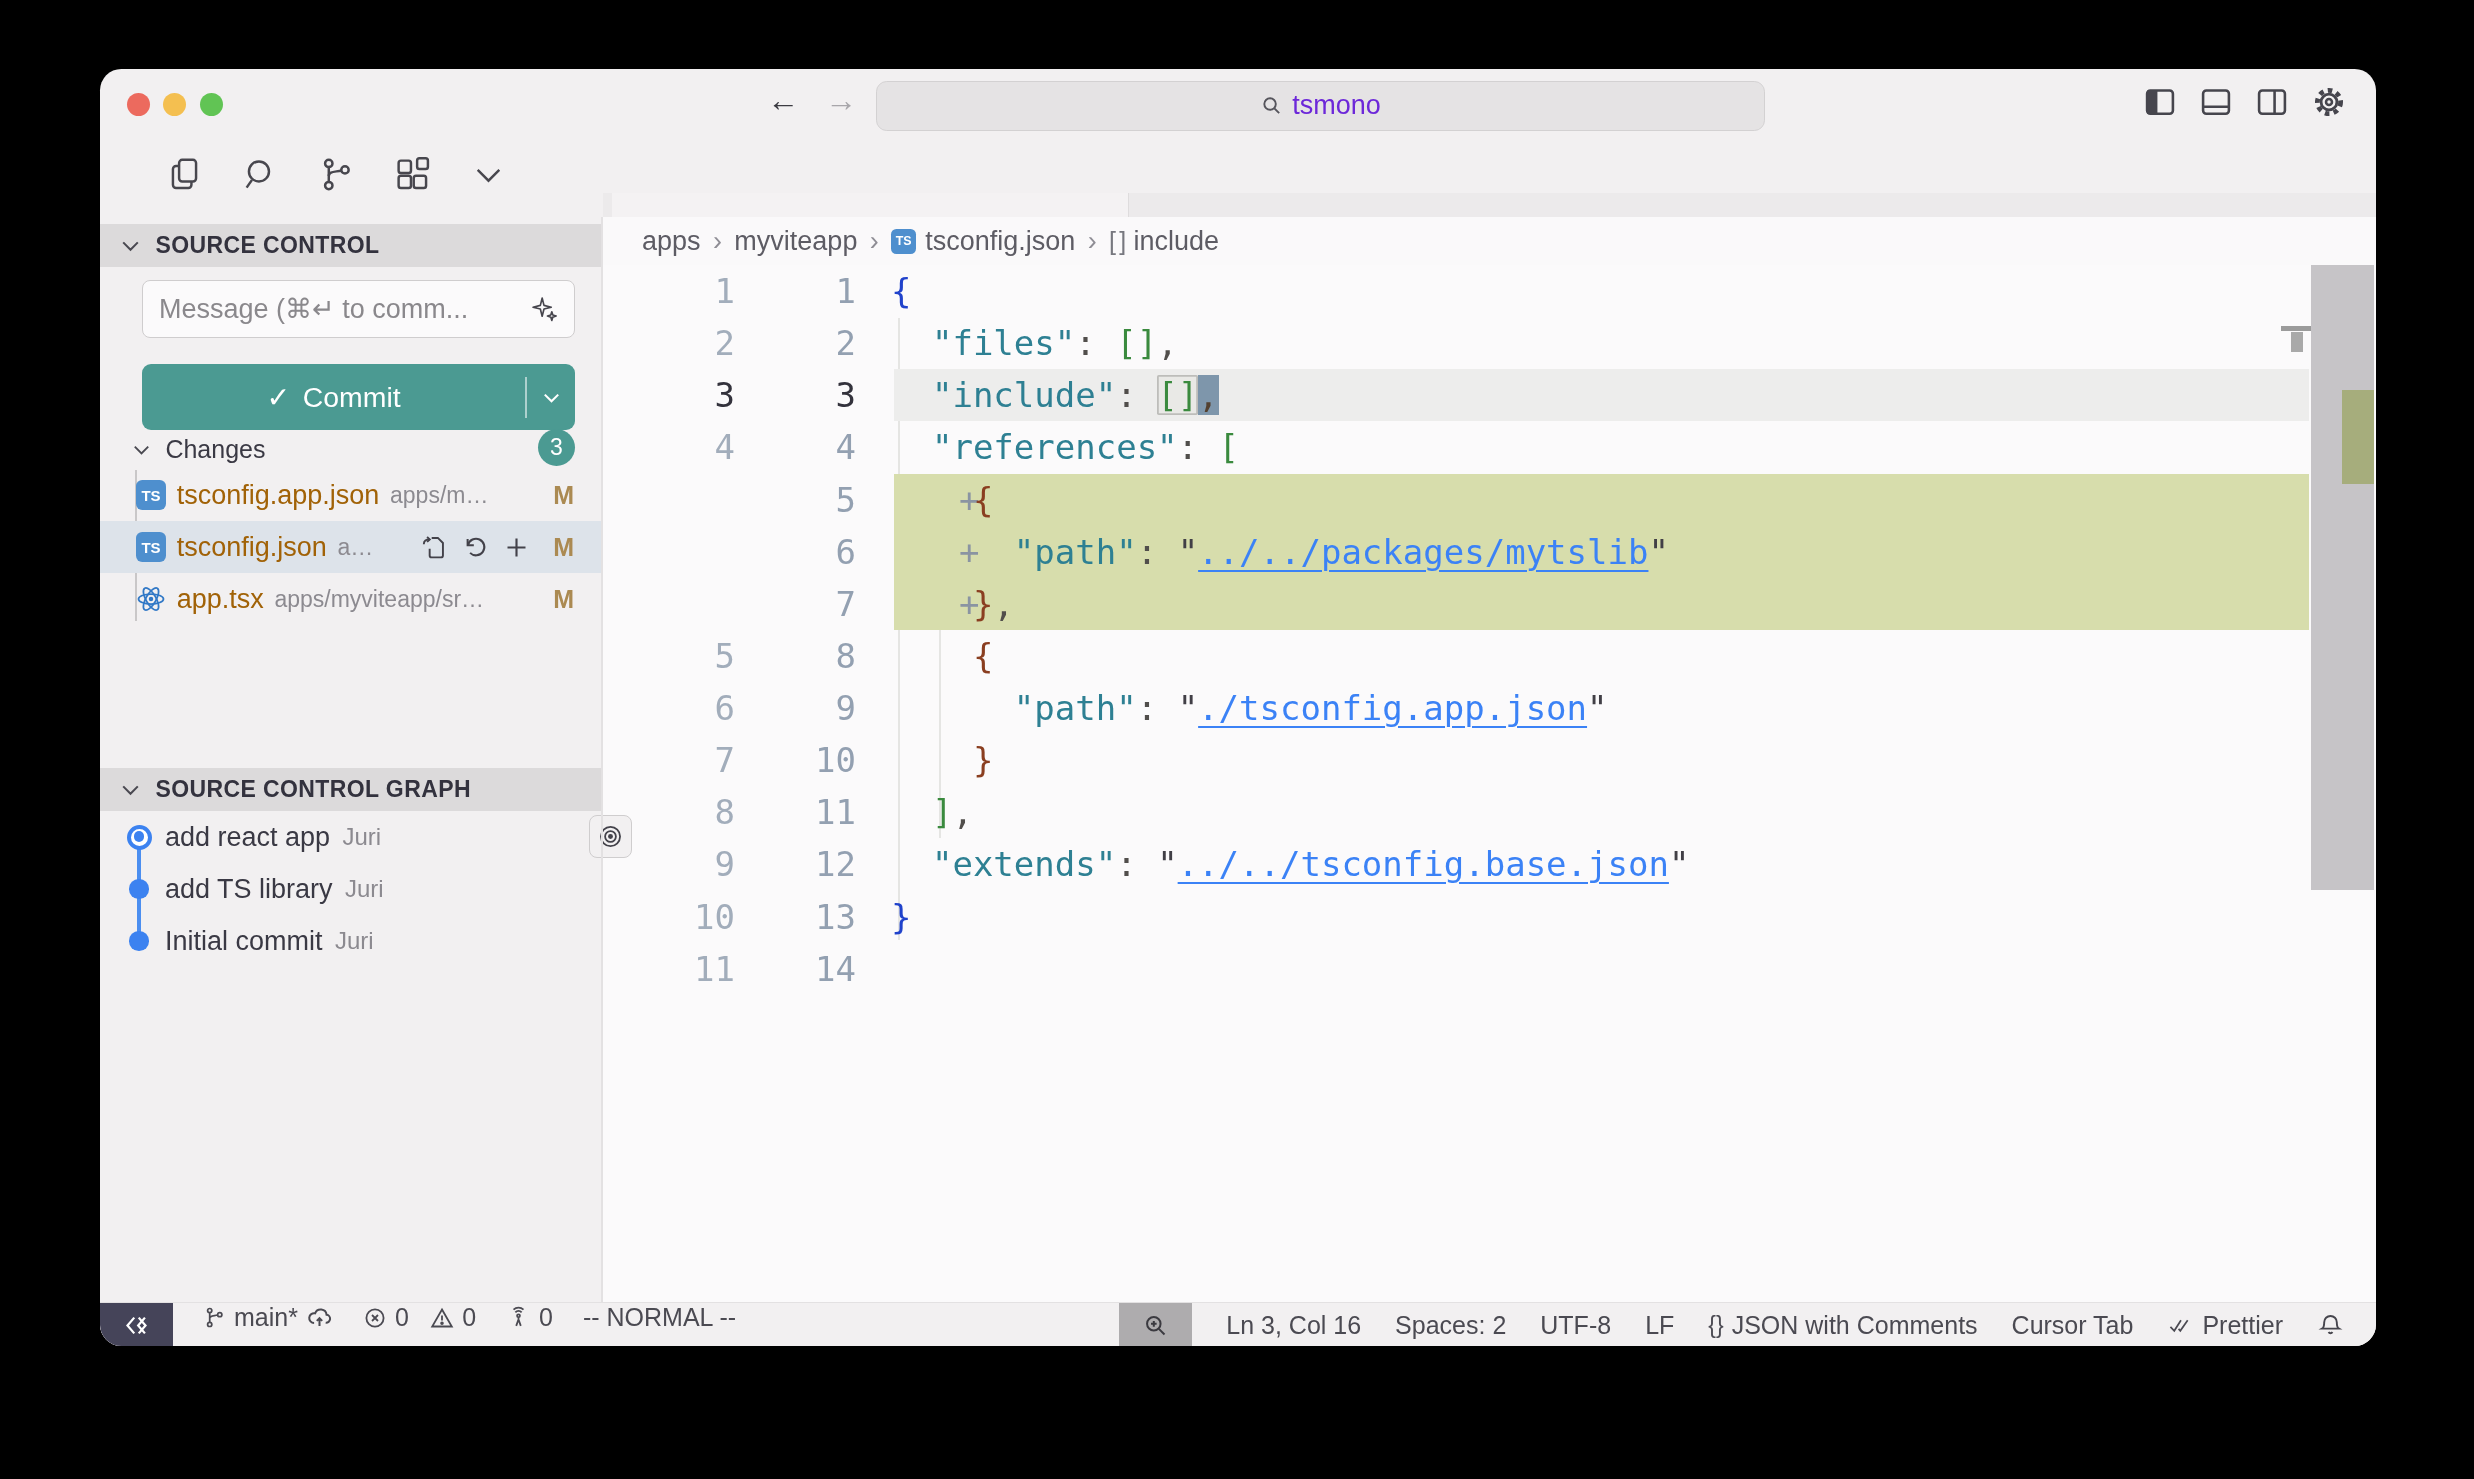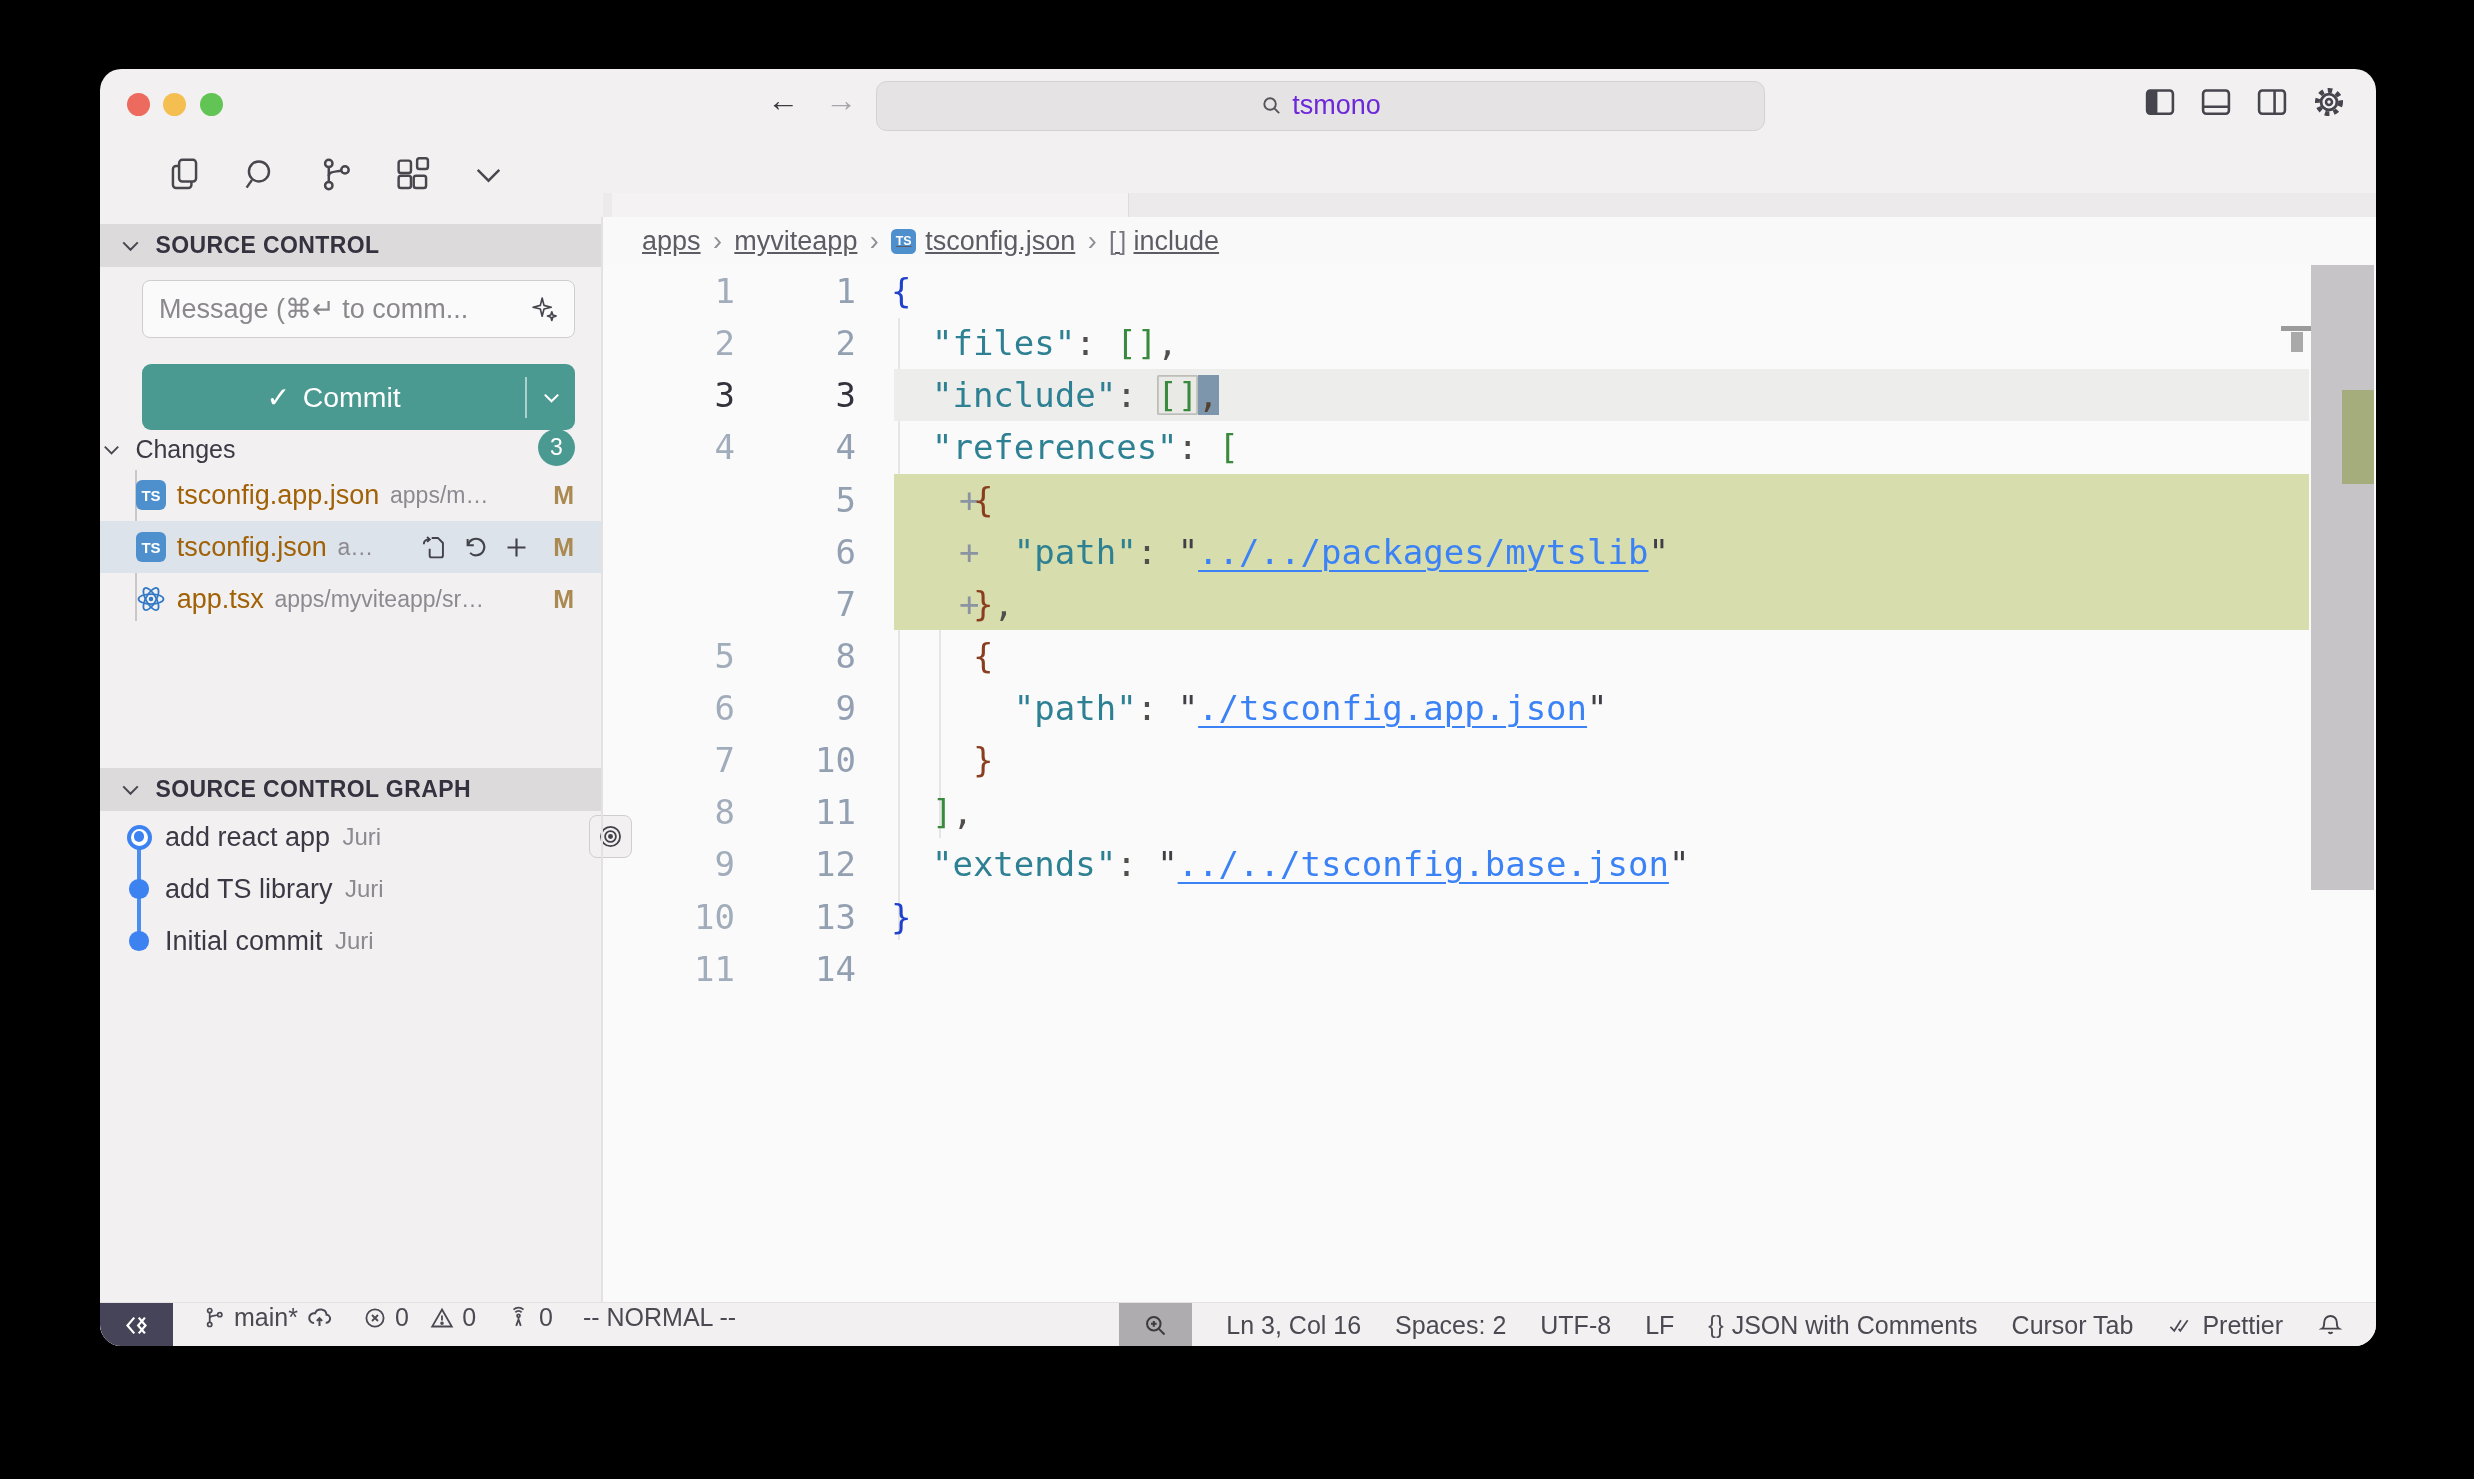--- a/index.html
+++ b/index.html
@@ -34,21 +34,21 @@
   .ed-actions{position:absolute;right:36px;top:0;height:85px;display:flex;align-items:center;gap:25px;color:#413f48;}
 
   .ts-icon{width:30px;height:30px;border-radius:6.2px;background:#4e8fce;color:#fff;font-weight:bold;
            font-size:15px;display:flex;align-items:center;justify-content:center;flex:0 0 auto;}
   .ts-icon.small{width:25px;height:25px;font-size:12.4px;border-radius:5.3px;}
 
   
   .breadcrumbs{position:absolute;left:503px;top:148px;right:0;height:48px;background:#faf9fa;
                display:flex;align-items:center;gap:12.4px;padding-left:39px;font-size:27px;color:#5d5c64;}
   .breadcrumbs .sep{color:#8f8e95;font-size:27px;}
-  .crumb{display:flex;align-items:center;gap:9px;text-decoration:underline;}
+  .crumb{display:flex;align-items:center;gap:9px;}
   .array-glyph{color:#77787f;font-size:25px;letter-spacing:-1.8px;}
 
   
   .editor{position:absolute;left:503px;top:196px;right:0;bottom:44px;background:#fbfafb;overflow:hidden;}
   .guide{position:absolute;width:1.8px;background:#e5e5e3;}
   .code-row{position:absolute;left:9px;width:1764px;height:52px;
             font-family:"DejaVu Sans Mono",monospace;font-size:34px;line-height:52px;}
   .code-row .band{position:absolute;left:282px;right:67px;top:0;bottom:0;}
   .code-row.current .band{background:#ededec;}
   .code-row.added .band{background:#d7ddac;}
@@ -79,21 +79,21 @@
   .chev{color:#4a4951;}
   .msgbox{position:absolute;left:42px;top:63px;width:433px;height:58px;background:#fbfafb;border:1.8px solid #cfcdce;
           border-radius:8px;box-sizing:border-box;display:flex;align-items:center;padding:0 16px;}
   .msgbox .ph{font-size:27px;color:#8a888c;flex:1;white-space:nowrap;overflow:hidden;}
   .commit-btn{position:absolute;left:42px;top:147px;width:433px;height:66px;background:#4b9a92;border-radius:9px;
               display:flex;align-items:center;color:#fff;font-size:28.4px;}
   .commit-main{flex:1;display:flex;align-items:center;justify-content:center;gap:12.4px;}
   .commit-split{width:1.8px;height:41px;background:rgba(255,255,255,.55);}
   .commit-drop{width:48px;display:flex;align-items:center;justify-content:center;}
   .changes-hdr{position:absolute;left:0;top:212px;width:501px;height:40px;display:flex;align-items:center;gap:12.4px;
-               box-sizing:border-box;font-size:25px;color:#3a3944;}
+               padding-left:30px;box-sizing:border-box;font-size:25px;color:#3a3944;}
   .count-badge{position:absolute;right:26px;top:0px;width:37px;height:37px;border-radius:50%;background:#4b9a92;
                color:#fff;font-size:23px;display:flex;align-items:center;justify-content:center;}
   .changes-list{position:absolute;left:0;top:252px;width:501px;}
   .change-row{position:relative;height:52px;display:flex;align-items:center;gap:10.7px;padding:0 27px 0 36px;box-sizing:border-box;}
   .change-row.hover{background:#dde3ea;}
   .file-name{font-size:27px;color:#a16207;white-space:nowrap;}
   .file-desc{font-size:23px;color:#8c8a90;white-space:nowrap;overflow:hidden;flex:1 1 auto;min-width:0;}
   .row-actions{display:flex;gap:14.2px;color:#43424a;flex:0 0 auto;}
   .m-badge{font-size:25px;font-weight:bold;color:#ab8a52;flex:0 0 auto;}
   .tree-guide{position:absolute;left:35px;top:253px;width:1.8px;height:151px;background:#c9c7c8;}

